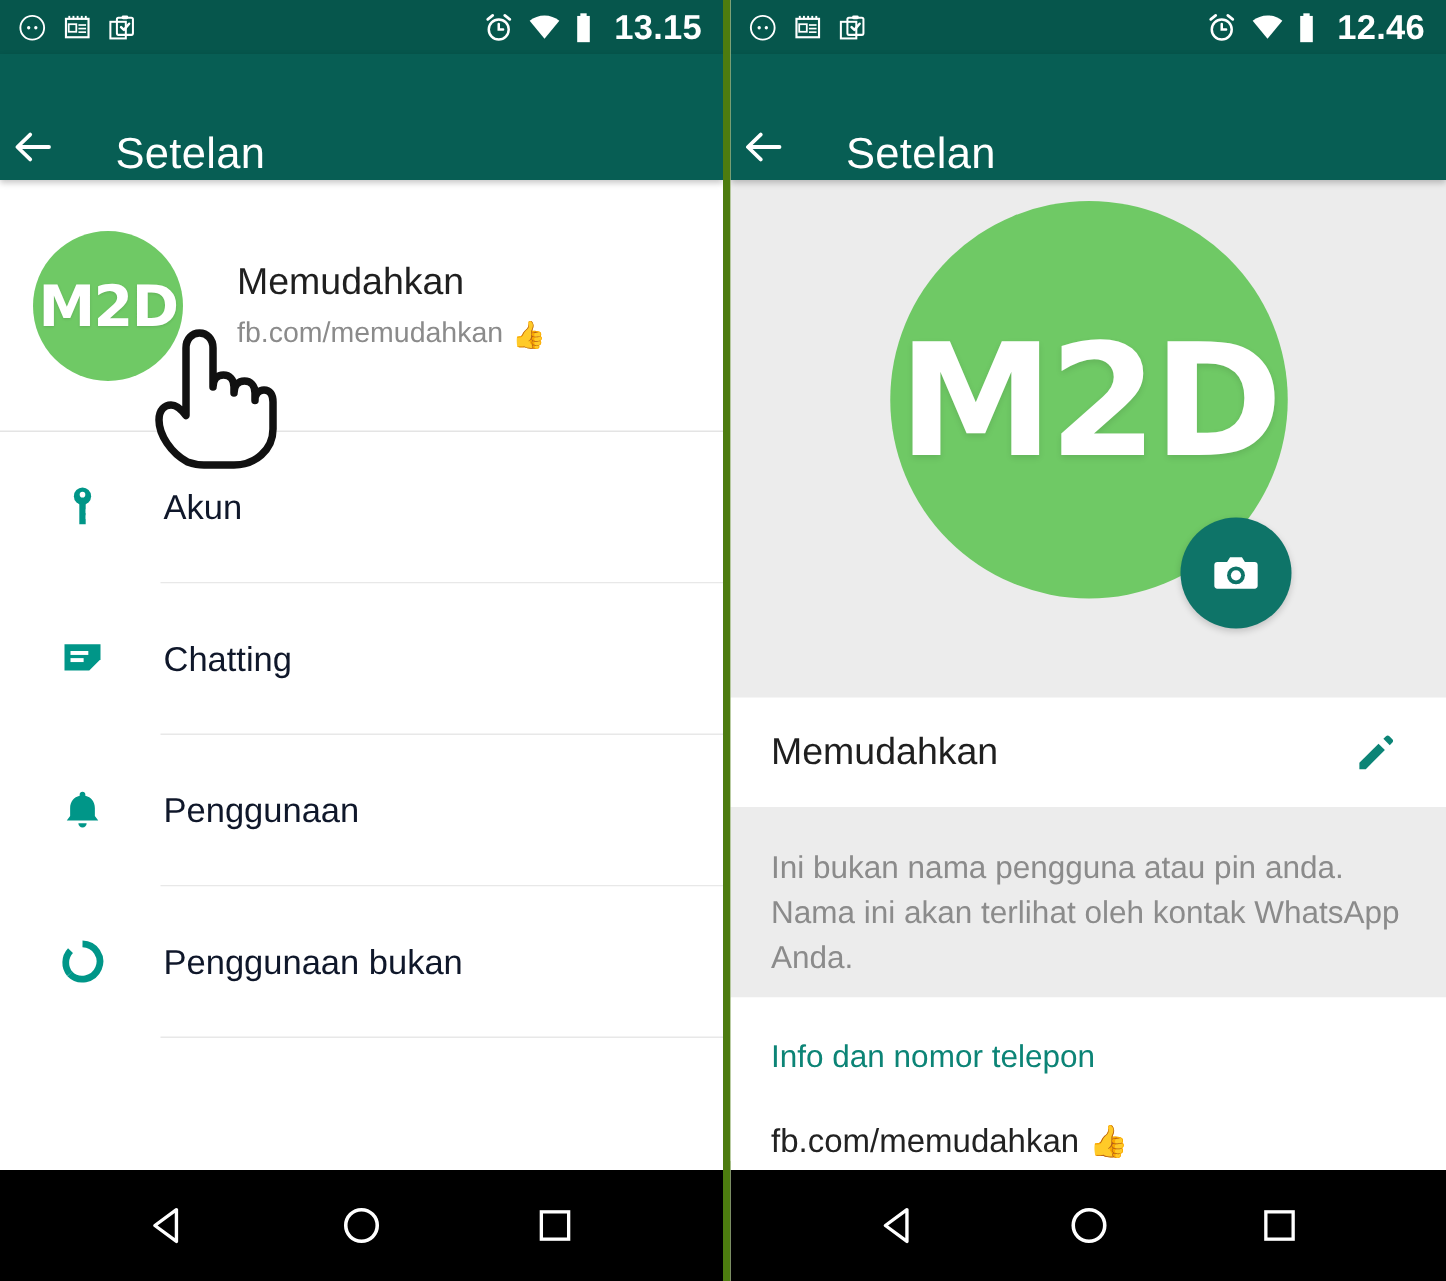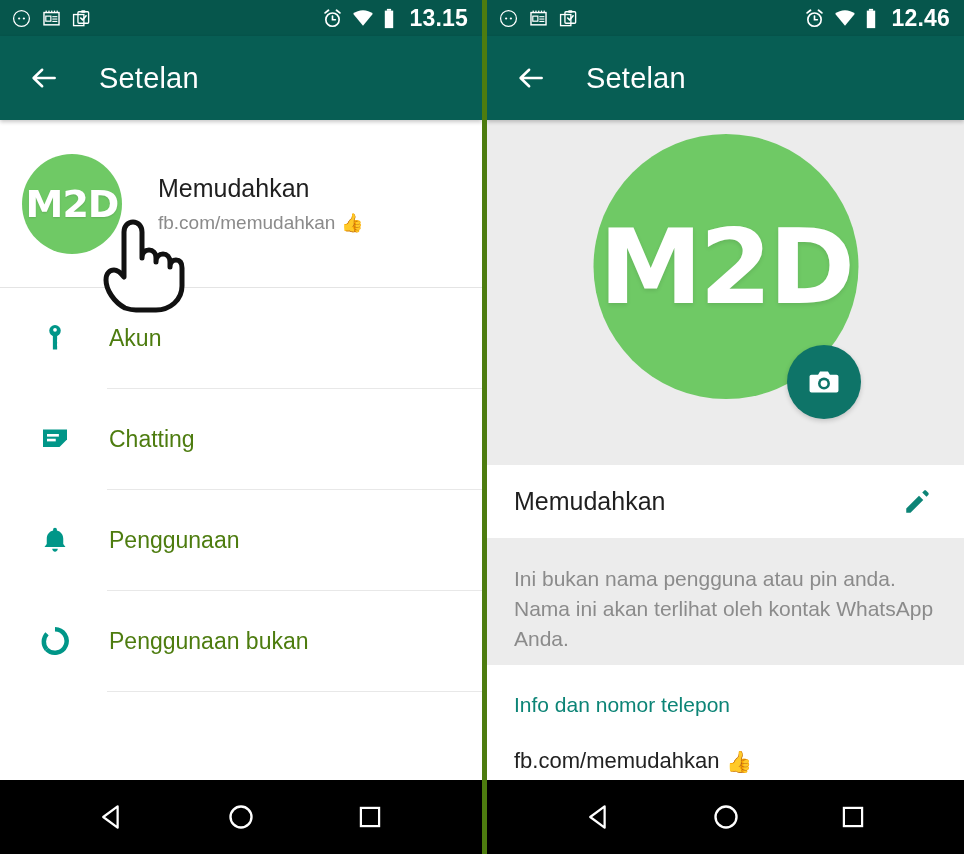--- a/index.html
+++ b/index.html
@@ -51,22 +51,21 @@
     letter-spacing: 0.2px;
     margin-left: 5px;
   }
   .sb-icon { display: block; }
 
   
   .appbar {
     height: 84px;
     background: #075E54;
     display: flex;
-    align-items: center;
-    padding-left: 22px;
+    align-items: flex-end;
     box-shadow: 0 2px 4px rgba(0,0,0,0.22);
     position: relative;
     z-index: 5;
   }
   .appbar .back {
     width: 44px;
     height: 44px;
     display: flex;
     align-items: center;
     justify-content: center;
@@ -146,21 +145,21 @@
   .settings-item .s-icon {
     width: 38px;
     display: flex;
     align-items: center;
     justify-content: center;
     flex: 0 0 auto;
   }
   .settings-item .s-label {
     margin-left: 35px;
     font-size: 23px;
-    color: #4d7c0f;
+    color: #0f172a;
   }
 
   
   .photo-area {
     height: 345px;
     background: #ececec;
     position: relative;
   }
   .avatar-lg {
     position: absolute;

